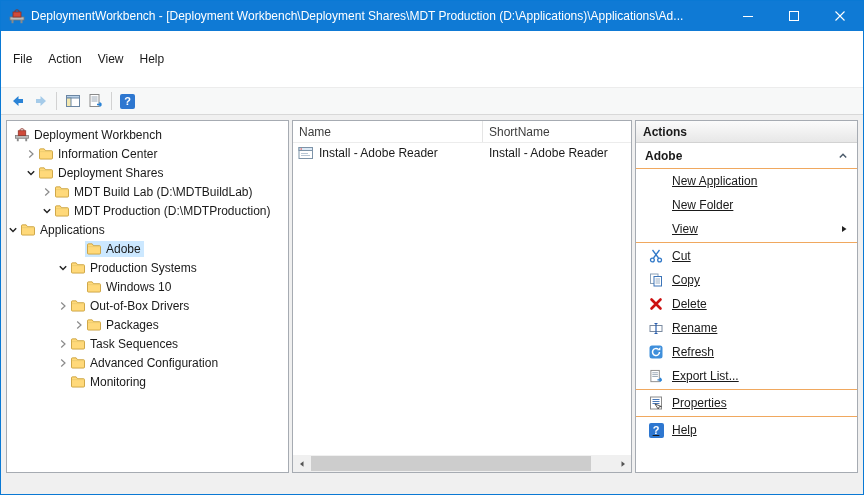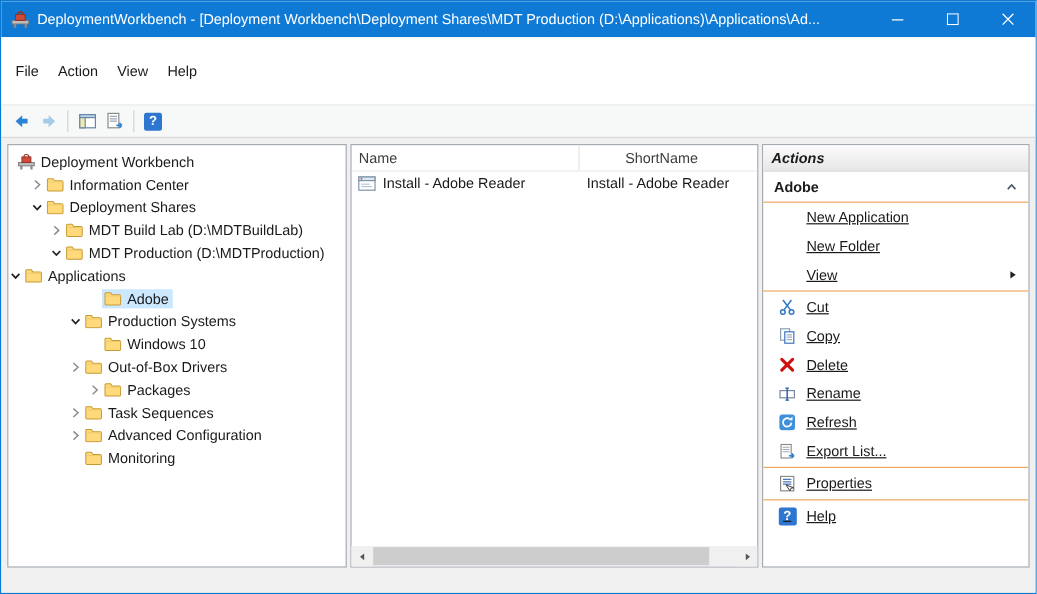--- a/index.html
+++ b/index.html
@@ -48,39 +48,39 @@
   .pane { background:#fff; border:1px solid #a6abb2; }
   
   .tree-pane { width:283px; flex:none; padding-top:4px; overflow:hidden;text-align:right; }
   .tree-row { height:19px; display:flex; align-items:center; white-space:nowrap; }
   .chev { width:12px; height:12px; flex:none; display:flex; align-items:center; justify-content:center; }
   .node { display:flex; align-items:center; padding:1px 3px 1px 1px; }
   .node svg { margin-right:4px; flex:none; }
   .tree-row.selected .node { background:#cce8ff; }
   
   .list-pane { width:340px; flex:none; display:flex; flex-direction:column; }
-  .list-header { flex:0 0 22px; display:flex; border-bottom:1px solid #ececec; color:#3c3c3c;gap:32px; }
+  .list-header { flex:0 0 22px; display:flex; border-bottom:1px solid #ececec; color:#3c3c3c; }
   .col { padding:4px 6px 0 6px; border-right:1px solid #e5e5e5; }
   .col.name { width:190px; flex:none; }
   .col.short { flex:1; border-right:none; }
   .list-body { flex:1; overflow:hidden; }
   .list-row { height:20px; display:flex; align-items:center; }
   .cell { display:flex; align-items:center; }
   .cell.name { width:190px; flex:none; padding-left:5px; }
   .cell.name svg { margin-right:5px; flex:none; }
   .cell.short { flex:1; padding-left:6px; }
   .hscroll { flex:0 0 17px; display:flex; background:#f0f0f0; }
   .hs-btn { width:17px; height:17px; flex:none; display:flex; align-items:center; justify-content:center; background:#f0f0f0; }
   .hs-track { flex:1; position:relative; }
   .hs-thumb { position:absolute; left:1px; top:1px; bottom:1px; width:92%; background:#cdcdcd; }
   
   .actions-pane { flex:1; display:flex; flex-direction:column; overflow:hidden; }
   .actions-header {
     flex:0 0 22px; background:linear-gradient(#fbfbfb,#e7e7e7);
-    border-bottom:1px solid #d2d2d2; font-weight:bold; padding:4px 0 0 7px;font-style:italic;
+    border-bottom:1px solid #d2d2d2; font-weight:bold; padding:4px 0 0 7px;
   }
   .group-header { flex:0 0 26px; display:flex; align-items:center; padding:0 9px; font-weight:bold;
     border-bottom:1px solid #f0a85f; }
   .collapse-icon { margin-left:auto; display:flex; }
   .action-item { height:24px; display:flex; align-items:center; padding-left:12px; flex:none;text-decoration:underline; }
   .action-icon { width:16px; height:16px; margin-right:8px; flex:none; display:flex; align-items:center; justify-content:center; }
   .action-sep { height:1px; background:#f0a85f; flex:none; margin:1px 0; }
   .submenu-arrow { margin-left:auto; margin-right:9px; display:flex; }
   
   .statusbar { flex:0 0 19px; background:#f0f0f0; }

